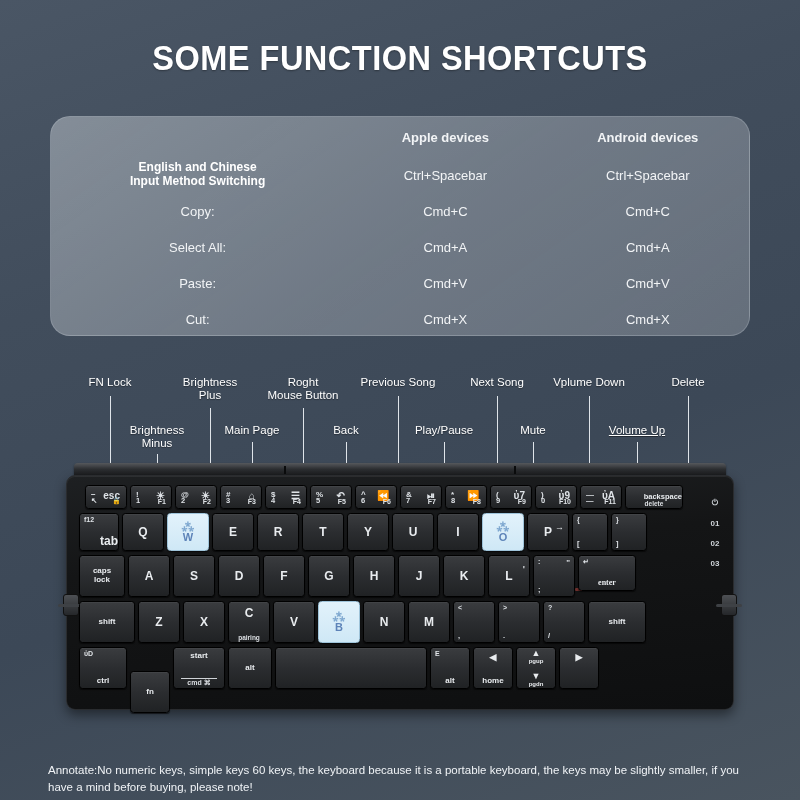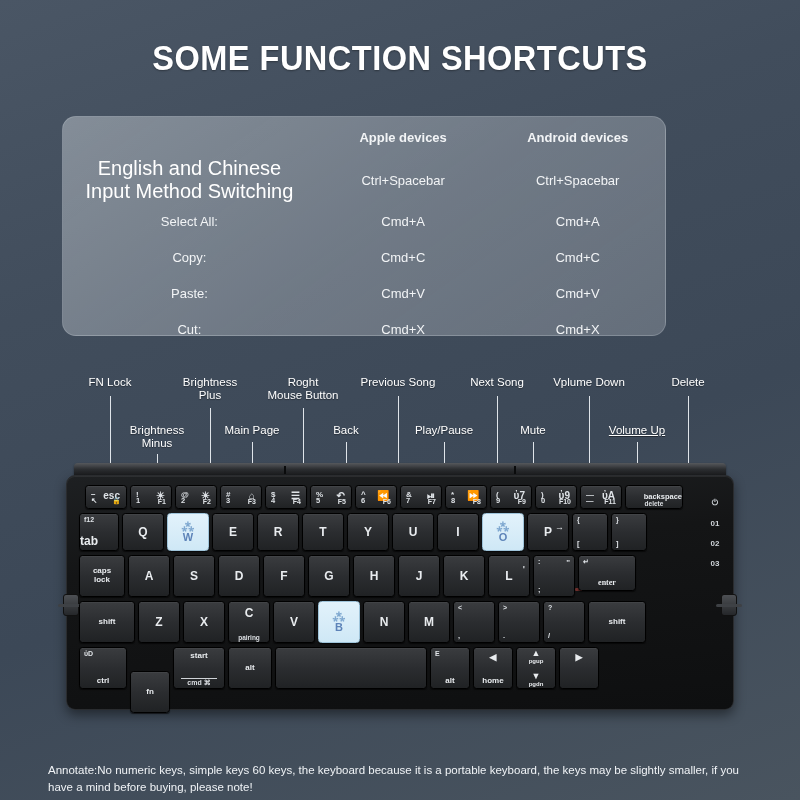--- a/index.html
+++ b/index.html
@@ -23,35 +23,35 @@
     color: #ffffff;
     padding-top: 38px;
     font-stretch: condensed;
     transform: scaleX(0.93);
     text-shadow: 0 1px 2px rgba(0,0,0,0.35);
   }
 
   
   .panel {
     position: absolute;
-    left: 62px; top: 116px;
-    width: 604px; height: 220px;
-    border-radius: 14px;
+    left: 50px; top: 116px;
+    width: 700px; height: 220px;
+    border-radius: 20px;
     background: linear-gradient(145deg, rgba(170,178,186,0.62) 0%, rgba(150,158,168,0.55) 55%, rgba(140,148,158,0.5) 100%);
     border: 1px solid rgba(200,206,214,0.25);
     overflow: hidden;
   }
   .tbl { width: 100%; height: 100%; border-collapse: collapse; table-layout: fixed; }
   .tbl td { text-align: center; vertical-align: middle; font-size: 13px; color: #f2f4f6; }
   .tbl td.c0 { width: 42%; }
   .tbl td.c1 { width: 29%; }
   .tbl td.c2 { width: 29%; }
   .hdr { font-weight: bold; font-size: 14.5px; color: #ffffff; }
   .rowlabel { font-size: 13px; color: #eceff2; }
-  .rowlabel.multi { font-weight: normal; font-size: 20px; line-height: 1.15; color: #ffffff; }
+  .rowlabel.multi { font-weight: bold; font-size: 12px; line-height: 1.15; color: #ffffff; }
   .tbl tr { height: 36px; }
   .tbl tr.r0 { height: 40px; }
 
   
   .callouts { position: absolute; left: 0; top: 370px; width: 800px; height: 110px; }
   .callout { position: absolute; font-size: 11.5px; color: #ffffff; text-align: center;
              line-height: 1.15; white-space: nowrap; text-shadow: 0 1px 1px rgba(0,0,0,0.4); }
   .leader { position: absolute; width: 1px; background: #dfe4e9; }
 
   
@@ -141,28 +141,28 @@
       <td class="c0"></td>
       <td class="c1 hdr">Apple devices</td>
       <td class="c2 hdr">Android devices</td>
     </tr>
     <tr>
       <td class="c0 rowlabel multi">English and Chinese<br>Input Method Switching</td>
       <td class="c1">Ctrl+Spacebar</td>
       <td class="c2">Ctrl+Spacebar</td>
     </tr>
     <tr>
+      <td class="c0 rowlabel">Copy:</td>
+      <td class="c1">Cmd+C</td>
+      <td class="c2">Cmd+C</td>
+    </tr>
+    <tr>
       <td class="c0 rowlabel">Select All:</td>
       <td class="c1">Cmd+A</td>
       <td class="c2">Cmd+A</td>
-    </tr>
-    <tr>
-      <td class="c0 rowlabel">Copy:</td>
-      <td class="c1">Cmd+C</td>
-      <td class="c2">Cmd+C</td>
     </tr>
     <tr>
       <td class="c0 rowlabel">Paste:</td>
       <td class="c1">Cmd+V</td>
       <td class="c2">Cmd+V</td>
     </tr>
     <tr>
       <td class="c0 rowlabel">Cut:</td>
       <td class="c1">Cmd+X</td>
       <td class="c2">Cmd+X</td>
@@ -285,21 +285,21 @@
             <span class="br">F11</span>
           </div>
           <div class="key" style="width: 58px; height: 24px;">
             <span style="font-size: 7.5px; font-weight: bold; position: absolute; top: 6px; left: 0px; right: 0px; text-align: right;">backspace</span>
             <span class="sub">delete</span>
           </div>
         </div>
       <div class="krow" id="row-q" style="top:28px;  left:0px;">
           <div class="key" style="width: 40px; height: 38px;">
             <span class="tl">f12</span>
-            <span class="ctr" style="position: absolute; bottom: 2px; left: 0px; right: 0px; text-align: left;">tab</span>
+            <span class="ctr" style="position: absolute; bottom: 2px; left: 0px; right: 0px; text-align: right;">tab</span>
           </div>
           <div class="key" style="width: 42px; height: 38px;">
             <span class="ctr">Q</span>
           </div>
           <div class="key hl" style="width: 42px; height: 38px;">
             <div style="text-align: center; line-height: 1.05;">
               <div class="bt">⁂</div>
               <div class="btl">W</div>
             </div>
           </div>

